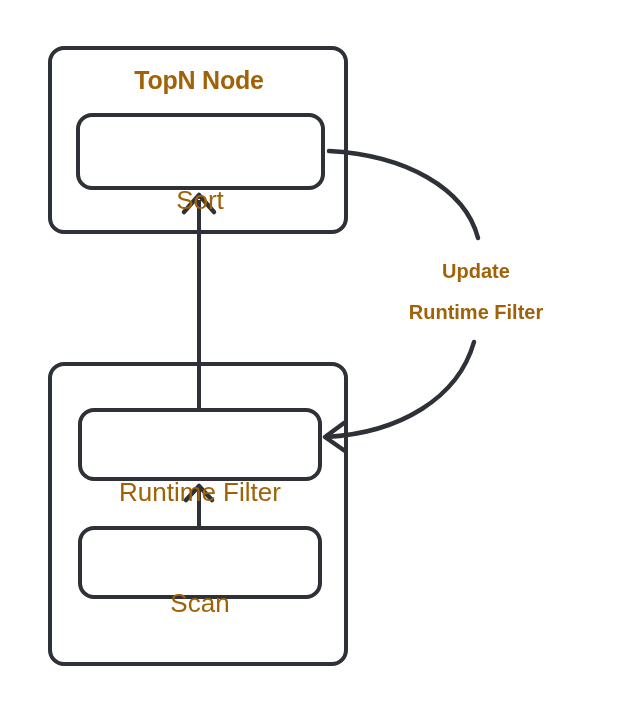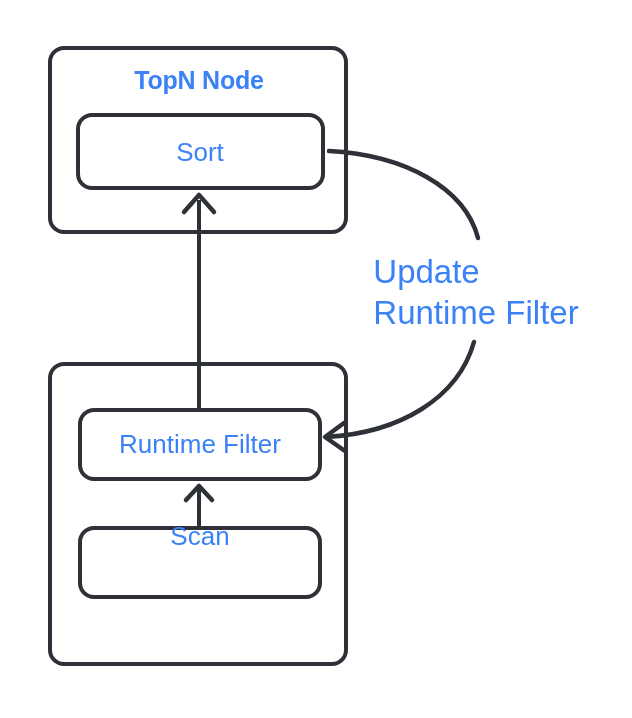--- a/index.html
+++ b/index.html
@@ -48,37 +48,39 @@
   }
   .arrow-head {
     fill: none;
     stroke: #2e3138;
     stroke-width: 4.5;
     stroke-linecap: round;
     stroke-linejoin: round;
   }
   .lbl {
     position: absolute;
-    color: #3b82f6;
+    color: #a16207;
     white-space: nowrap;
     user-select: none;
   }
   .lbl-node-title {
     font-size: 25px;
     font-weight: bold;
     letter-spacing: -0.2px;
   }
   .lbl-inner {
     font-size: 26px;
     font-weight: normal;
+    margin-top: 48px;
   }
   .lbl-edge {
-    font-size: 33px;
-    font-weight: normal;
+    font-size: 20px;
+    font-weight: bold;
     line-height: 41px;
+    text-align: center;
   }
   .center-x {
     transform: translateX(-50%);
   }
 </style>
 </head>
 <body>
 
 <div id="diagram-root">
 
@@ -105,21 +107,21 @@
     <path class="arrow-head" d="M 344 423 L 325 437 L 345 451"></path>
 
   </svg>
 
   <div class="lbl lbl-node-title center-x" style="left:199px; top:66px;">TopN Node</div>
 
   <div class="lbl lbl-inner center-x" style="left:200px; top:137px;">Sort</div>
 
   <div class="lbl lbl-inner center-x" style="left:200px; top:429px;">Runtime Filter</div>
 
-  <div class="lbl lbl-inner center-x" style="left:200px; top:521px;">Scan</div>
+  <div class="lbl lbl-inner center-x" style="left:200px; top:540px;">Scan</div>
 
 
   <div class="lbl lbl-edge center-x" style="left:476px; top:251px;">
     <div>Update</div>
     <div>Runtime Filter</div>
   </div>
 
 </div>
 
 </body></html>

